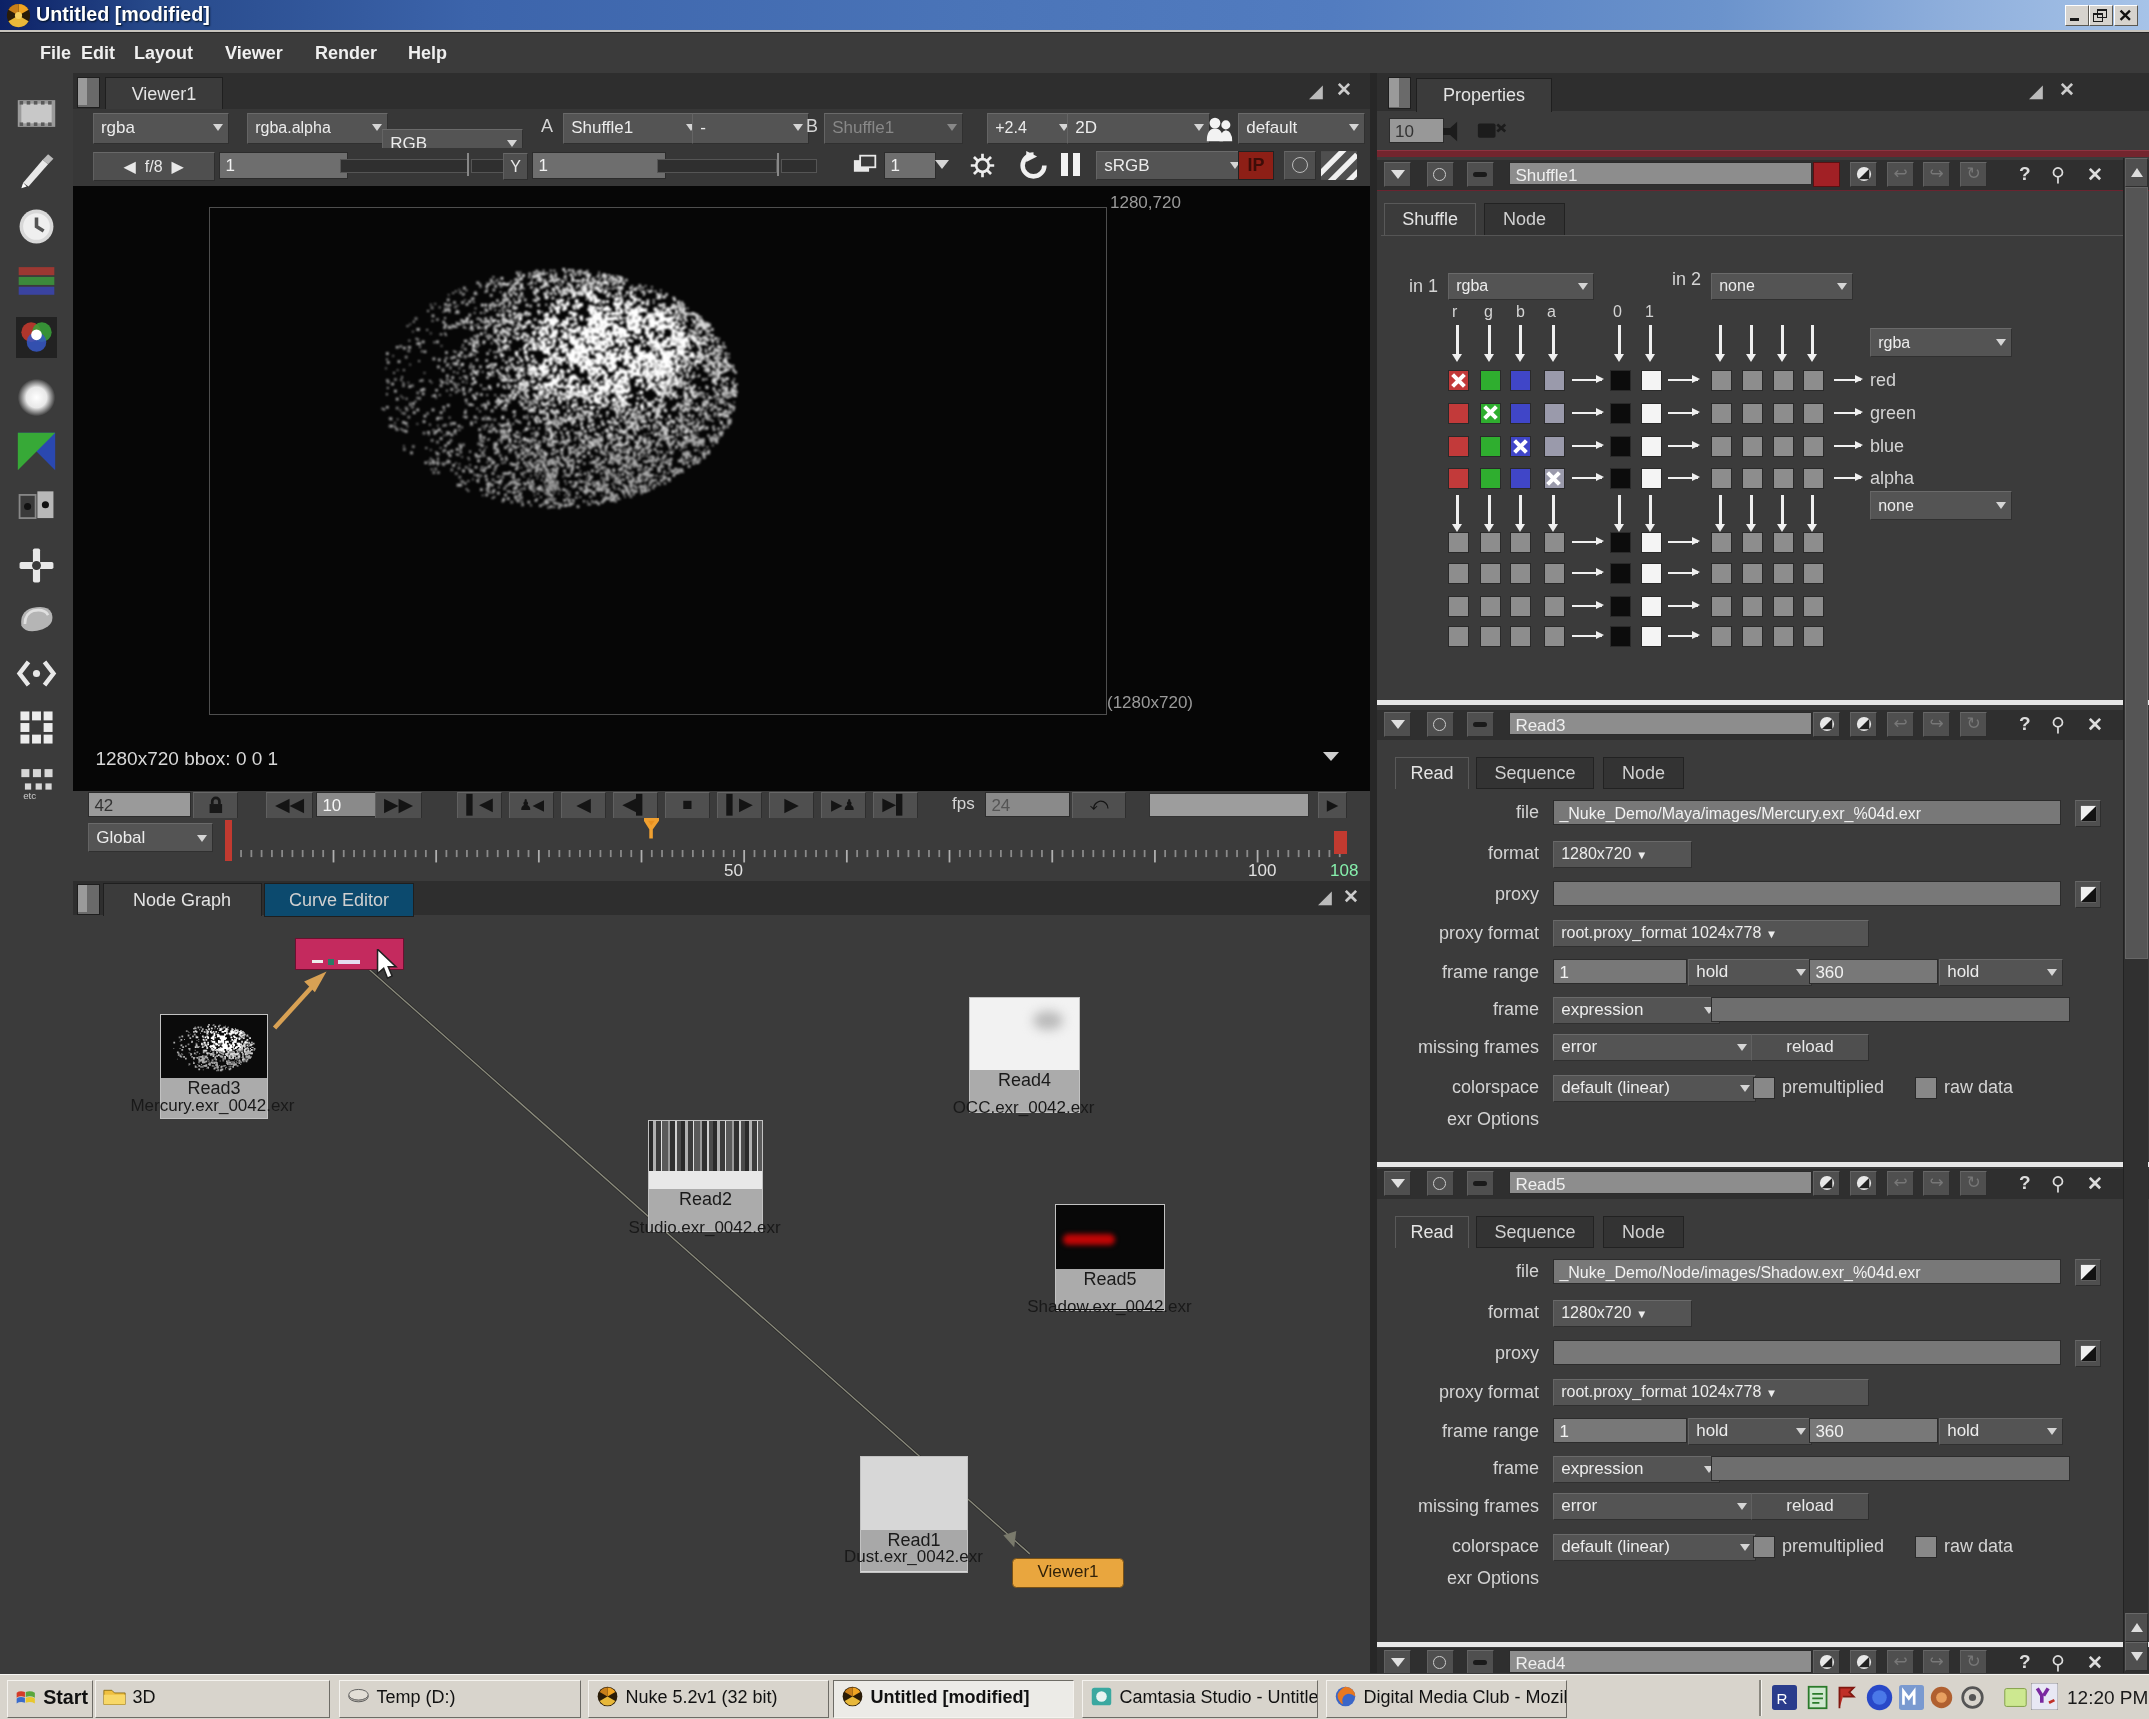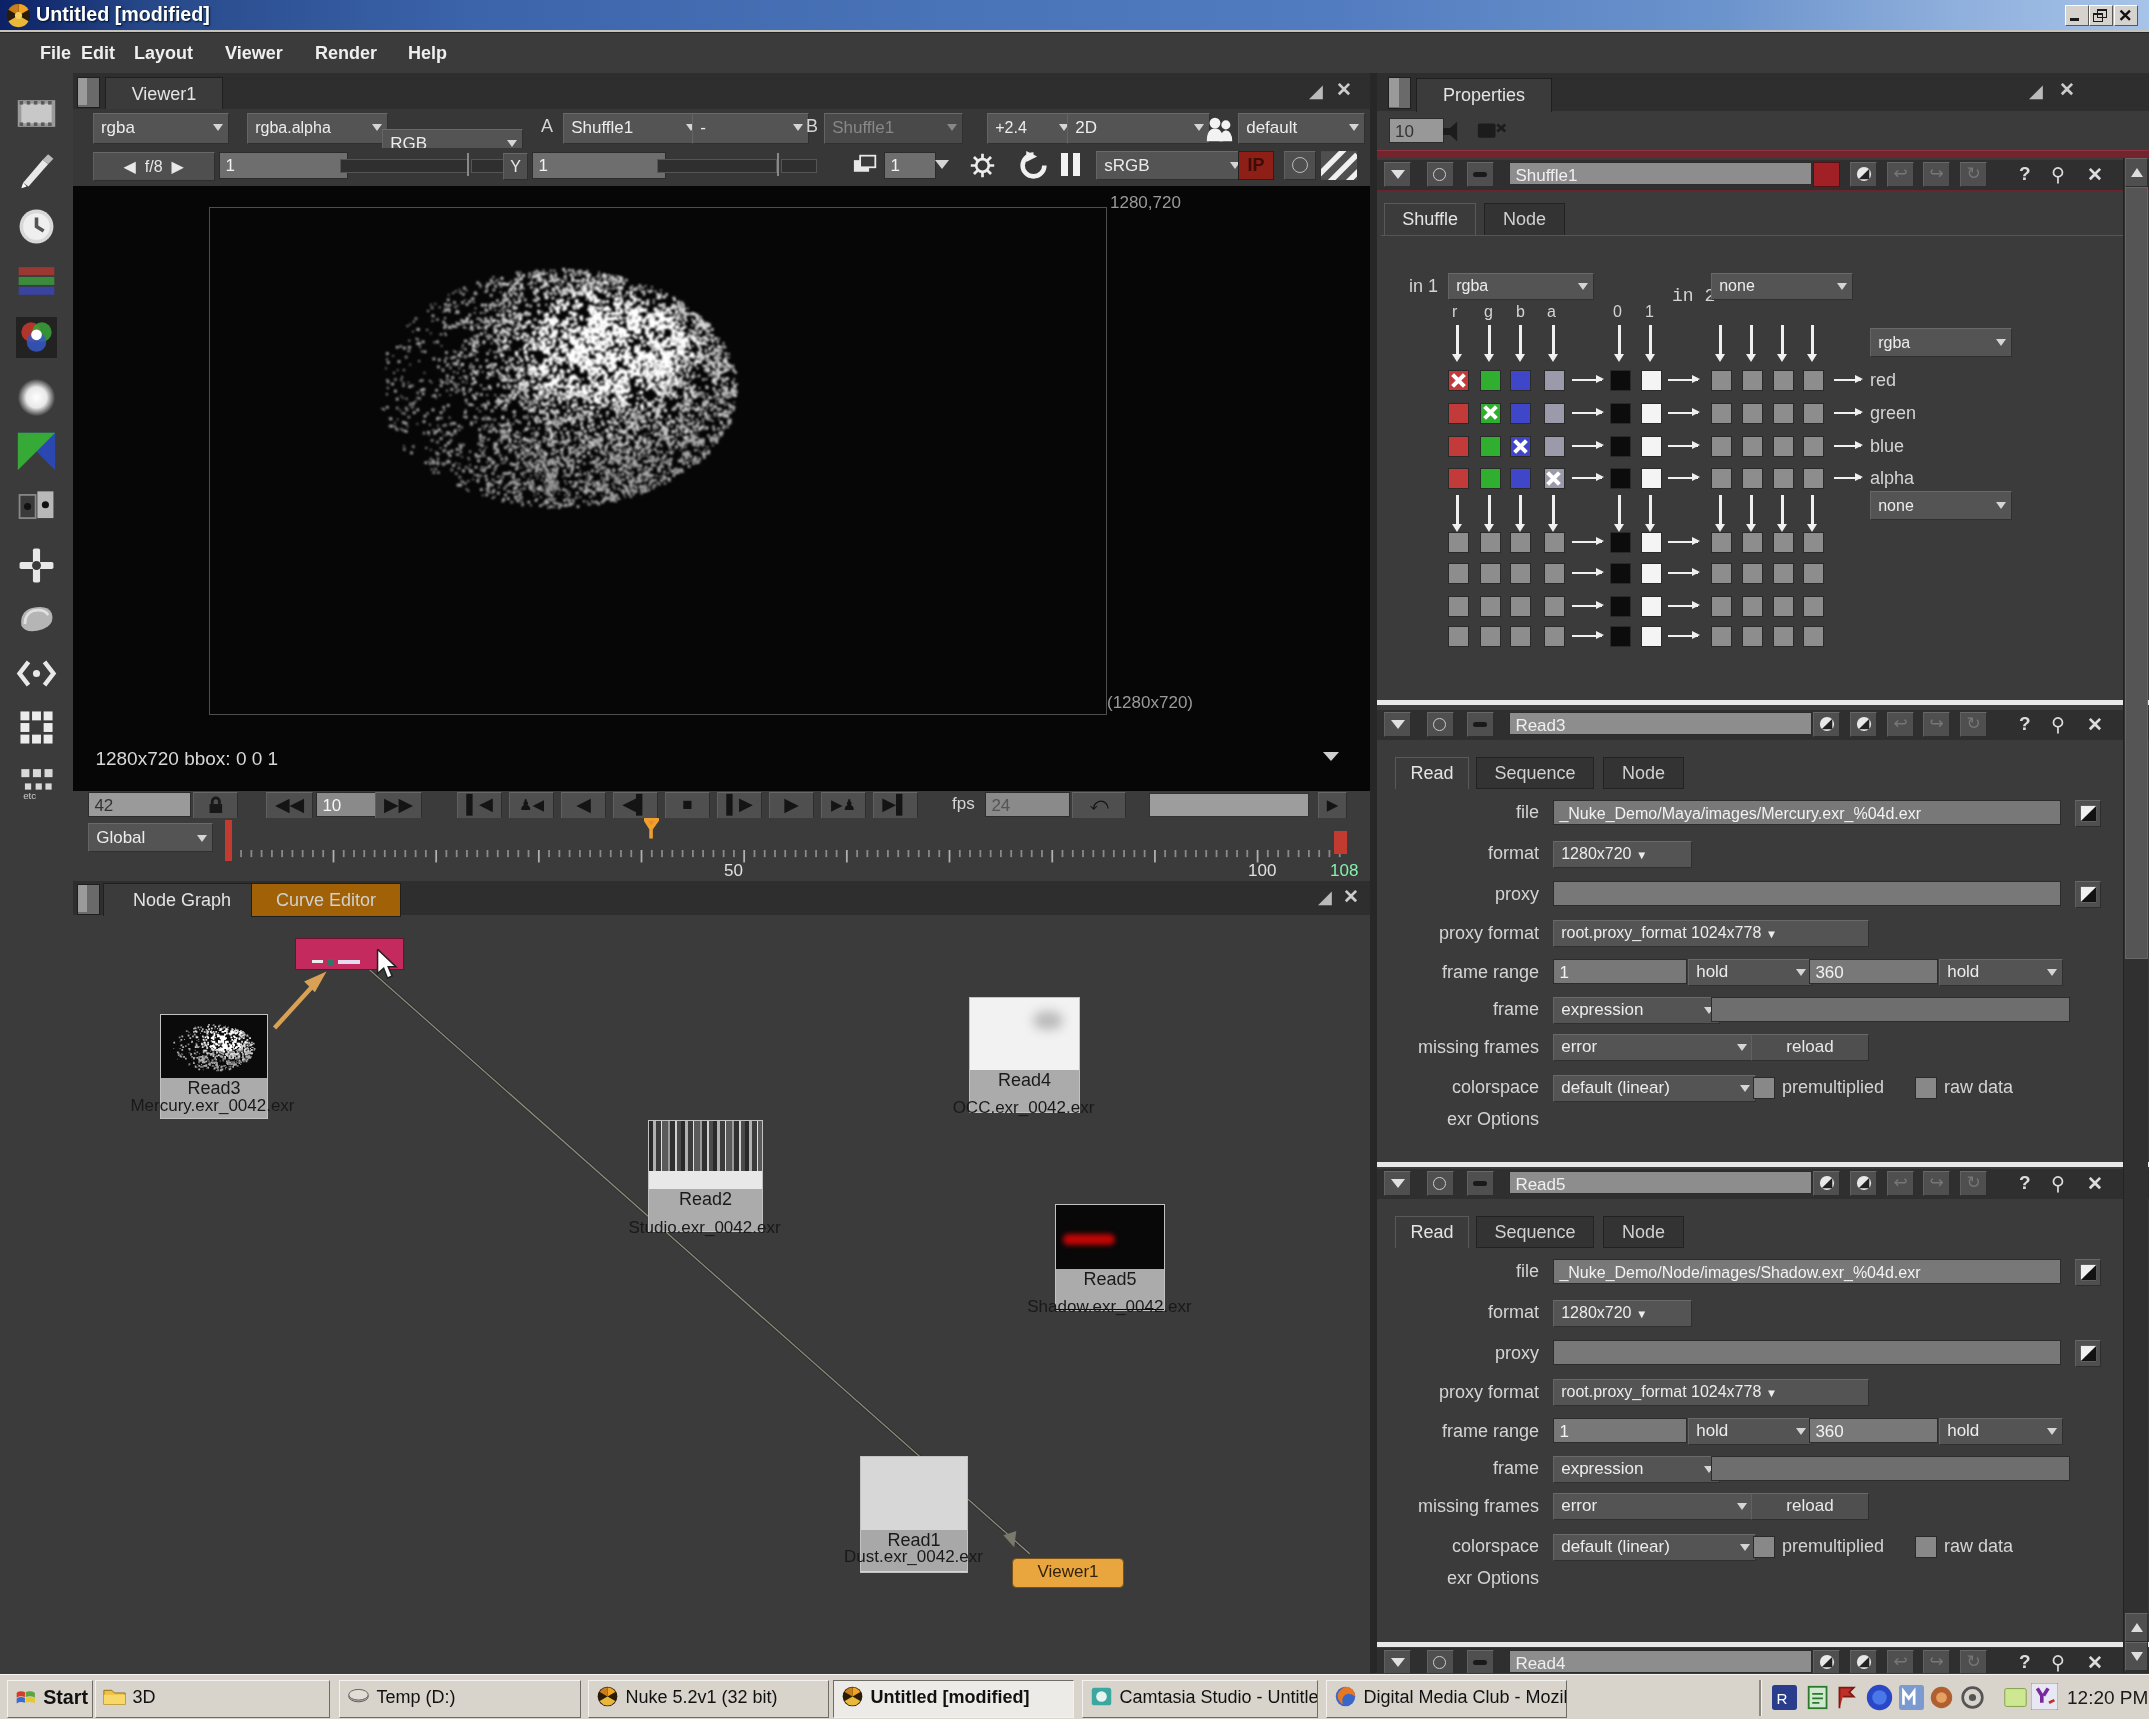--- a/index.html
+++ b/index.html
@@ -426,21 +426,21 @@
 
 <div class="abs" id="ngraph" style="left:73px;top:881px;width:1299px;height:793px;background:#3b3b3b;">
 
   <div class="abs" style="left:0;top:0;width:1299px;height:34px;background:#2e2e2e;">
     <div class="abs" style="left:3.6px;top:2.7px;width:21.5px;height:29px;background:#6a6a6a;border:0.9px solid #1e1e1e;">
       <div class="abs" style="left:0;top:0;width:9.9px;height:27px;background:#9a9a9a;"></div>
         </div>
     <div class="abs" style="left:29.6px;top:1.8px;width:157px;height:32px;background:#3b3b3b;border:0.9px solid #1f1f1f;border-bottom:none;">
       <div class="tab" style="left:0;top:6.3px;width:157px;">Node Graph</div>
         </div>
-    <div class="abs" style="left:178px;top:1.8px;width:148px;height:32px;background:#a16207;border:0.9px solid #1f1f1f;">
+    <div class="abs" style="left:191px;top:1.8px;width:148px;height:32px;background:#0c4a6e;border:0.9px solid #1f1f1f;">
       <div class="tab" style="left:0;top:6.3px;width:148px;color:#d0d0d0;">Curve Editor</div>
         </div>
     <div class="abs" style="left:1245px;top:5.4px;width:16px;height:16px;color:#bbb;font-size:18px;">◢</div>
     <div class="abs" style="left:1270px;top:3.6px;width:16px;height:16px;color:#ccc;font-size:19px;font-weight:bold;">✕</div>
   </div>
 
   <svg class="abs" style="left:0;top:0" width="1299" height="793" viewBox="0 0 1450 885">
     <line x1="331" y1="99" x2="1068" y2="751" stroke="#262626" stroke-width="3"></line>
     <line x1="331" y1="99" x2="1068" y2="751" stroke="#8a8a7c" stroke-width="1.5"></line>
     <polygon points="1046,725 1058,739 1040,739" fill="#7a7a6c" transform="rotate(48 1049 733)"></polygon>
@@ -551,21 +551,21 @@
   <div class="abs" style="left:7.2px;top:130px;width:90px;height:32px;background:#3b3b3b;border:0.9px solid #595959;border-bottom:none;">
     <div class="tab" style="left:0;top:5.4px;width:90px;">Shuffle</div>
       </div>
   <div class="abs" style="left:107px;top:130px;width:79px;height:31px;background:#333;border:0.9px solid #222;">
     <div class="tab" style="left:0;top:5.4px;width:79px;color:#d0d0d0;">Node</div>
       </div>
   <div class="abs" style="left:3.6px;top:162px;width:767px;height:466px;border-top:0.9px solid #555;"></div>
 
   <div class="lbl" style="left:32px;top:203px;">in 1</div>
   <div class="dd" style="left:71px;top:200px;width:130px;height:25px;font-size:16px;line-height:23px;">rgba<span class="ar" style="top:9px"></span></div>
-  <div class="lbl" style="left:295px;top:213px;font-family:Liberation Mono, monospace;">in 2</div>
+  <div class="lbl" style="left:295px;top:196px;">in 2</div>
   <div class="dd" style="left:334px;top:200px;width:126px;height:25px;font-size:16px;line-height:23px;">none<span class="ar" style="top:9px"></span></div>
   <div class="lbl" style="left:75px;top:230px;font-size:16px;">r</div>
   <div class="lbl" style="left:107px;top:230px;font-size:16px;">g</div>
   <div class="lbl" style="left:139px;top:230px;font-size:16px;">b</div>
   <div class="lbl" style="left:170px;top:230px;font-size:16px;">a</div>
   <div class="lbl" style="left:236px;top:230px;font-size:16px;">0</div>
   <div class="lbl" style="left:268px;top:230px;font-size:16px;">1</div>
   <div class="darrow" style="left:79px;top:252px;height:30px;"></div>
   <div class="darrow" style="left:111px;top:252px;height:30px;"></div>
   <div class="darrow" style="left:142px;top:252px;height:30px;"></div>

